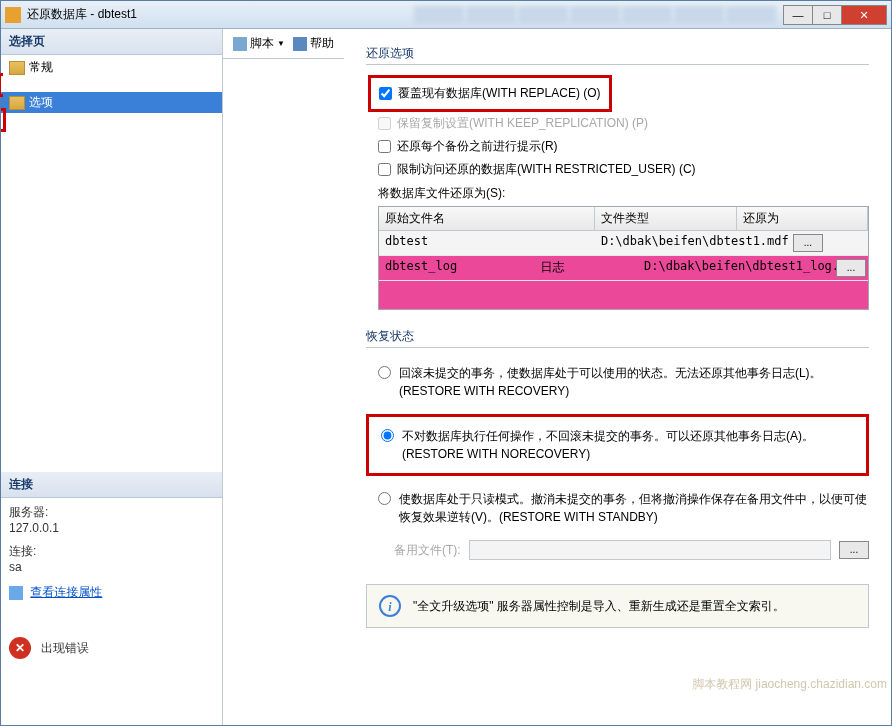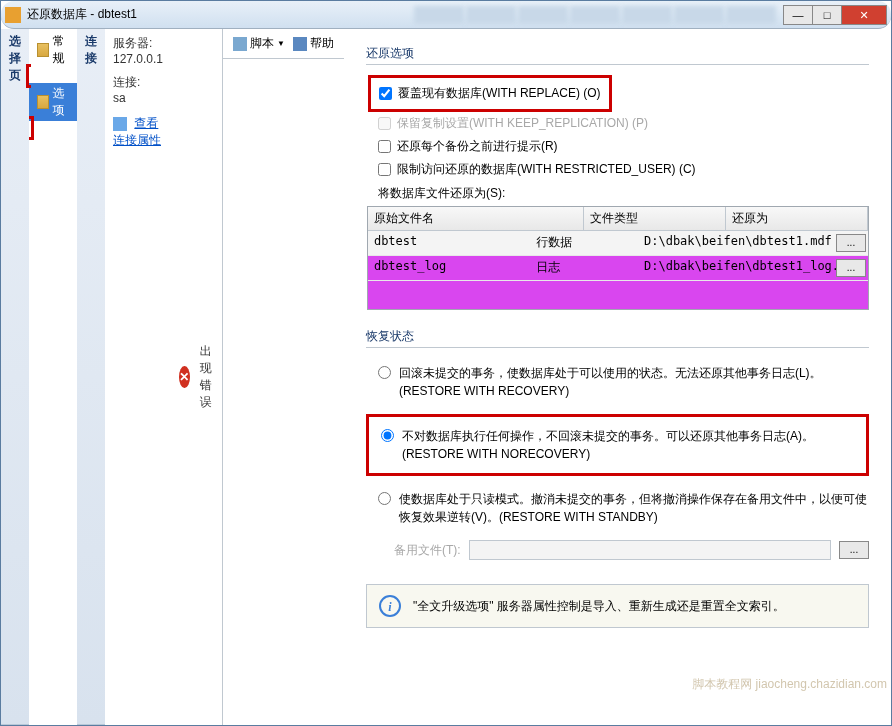--- a/index.html
+++ b/index.html
@@ -1,27 +1,27 @@
 <!DOCTYPE html>
 <html><head>
   <meta charset="utf-8">
   <style>
     * { box-sizing: border-box; margin: 0; padding: 0; }
     body { font-family: "Microsoft YaHei", Tahoma, sans-serif; font-size: 12px; background: #fff; }
     .window { width: 892px; height: 726px; border: 1px solid #5a7ca0; background: #fff; position: relative; }
-    .titlebar { height: 28px; background: linear-gradient(#e8f0f8,#d0e0f0); display: flex; align-items: center; padding: 0 4px; border-bottom: 1px solid #a0b0c0; border-radius: 13px; }
+    .titlebar { height: 28px; background: linear-gradient(#e8f0f8,#d0e0f0); display: flex; align-items: center; padding: 0 4px; border-bottom: 1px solid #a0b0c0; }
     .titlebar-icon { width: 16px; height: 16px; background: #e8a030; margin-right: 6px; }
     .titlebar-text { flex: 1; color: #000; }
     .titlebar-blurs { display: flex; gap: 2px; }
     .blur { width: 50px; height: 18px; background: #c8d8e8; filter: blur(2px); }
     .win-controls { display: flex; margin-left: 8px; }
     .win-btn { width: 30px; height: 20px; border: 1px solid #888; background: #e8e8e8; margin-left: -1px; text-align: center; line-height: 18px; font-size: 11px; }
     .win-close { background: #d04030; color: #fff; width: 46px; }
     .body { display: flex; height: calc(100% - 28px); }
-    .sidebar { width: 222px; background: #fff; border-right: 1px solid #c0c8d0; display: flex; flex-direction: row; }
+    .sidebar { width: 222px; background: #fff; border-right: 1px solid #c0c8d0; display: flex; flex-direction: column; }
     .side-section-header { background: linear-gradient(#e8eef6,#d8e2ee); padding: 4px 8px; font-weight: bold; color: #1a3a6a; border-bottom: 1px solid #b8c8d8; }
     .side-items { padding: 2px 0; }
     .side-item { display: flex; align-items: center; padding: 2px 8px; cursor: pointer; }
     .side-item.selected { background: #3a7fd8; color: #ffffff; }
     .side-item-icon { width: 16px; height: 14px; margin-right: 4px; background: linear-gradient(#e8c060,#d8a840); border: 1px solid #b89030; }
     .side-highlight { border: 3px solid #c00; padding: 2px; margin: -3px; }
     .side-spacer { flex: 1; }
     .side-block { padding: 6px 8px; color: #333; }
     .side-link { color: #0050c8; text-decoration: underline; }
     .side-link-icon { display: inline-block; width: 14px; height: 14px; background: #6aa8e8; margin-right: 4px; vertical-align: middle; }
@@ -32,21 +32,21 @@
     .tool-icon { width: 14px; height: 14px; background: #7aa8d0; }
     .content { flex: 1; padding: 16px 22px 10px 22px; overflow-y: auto; position: relative; }
     .group-title { color: #1a3a6a; font-weight: normal; margin-bottom: 2px; }
     .group-line { border-top: 1px solid #c0c8d0; margin-bottom: 10px; }
     .highlight-box { border: 3px solid #c00; padding: 4px 8px; display: inline-block; }
     .checkbox-row { display: flex; align-items: center; padding: 3px 0 3px 12px; gap: 6px; }
     .checkbox-row.disabled { color: #a8a8a8; }
     .checkbox-row label { cursor: pointer; }
     input[type=checkbox] { width: 13px; height: 13px; }
     .table-label { padding: 4px 0 4px 12px; }
-    .file-table { border: 1px solid #a0a8b0; margin-left: 1px; background: #d946ef; }
+    .file-table { border: 1px solid #a0a8b0; margin-left: 12px; background: #ec4899; }
     .file-table-header { display: flex; background: linear-gradient(#f8f8f8,#e8e8e8); border-bottom: 1px solid #c0c8d0; }
     .file-table-header > div { padding: 3px 6px; border-right: 1px solid #c0c8d0; font-family: "Simsun", monospace; }
     .file-row { display: flex; border-bottom: 1px solid #e8e8e8; }
     .file-row > div { padding: 3px 6px; font-family: "Simsun", monospace; }
     .col-name { width: 216px; }
     .col-type { width: 142px; }
     .col-path { width: 192px; }
     .col-btn { width: 38px; text-align: center; }
     .browse-btn { width: 30px; height: 18px; border: 1px solid #888; background: #e8e8e8; font-size: 10px; line-height: 14px; }
     .table-body-area { height: 78px; overflow: auto; }
@@ -163,21 +163,20 @@
         <div class="table-label">将数据库文件还原为(S):</div>
         <div class="file-table">
           <div class="file-table-header">
             <div class="col-name">原始文件名</div>
             <div class="col-type">文件类型</div>
             <div class="col-path" style="flex:1;">还原为</div>
           </div>
           <div class="table-body-area">
             <div class="file-row alt">
               <div class="col-name">dbtest</div>
-              <div class="col-type">行数据</div>
               <div class="col-path">D:\dbak\beifen\dbtest1.mdf</div>
               <div class="col-btn"><button class="browse-btn">...</button></div>
             </div>
             <div class="file-row">
               <div class="col-name">dbtest_log</div>
               <div class="col-type">日志</div>
               <div class="col-path">D:\dbak\beifen\dbtest1_log.ldf</div>
               <div class="col-btn"><button class="browse-btn">...</button></div>
             </div>
           </div>

